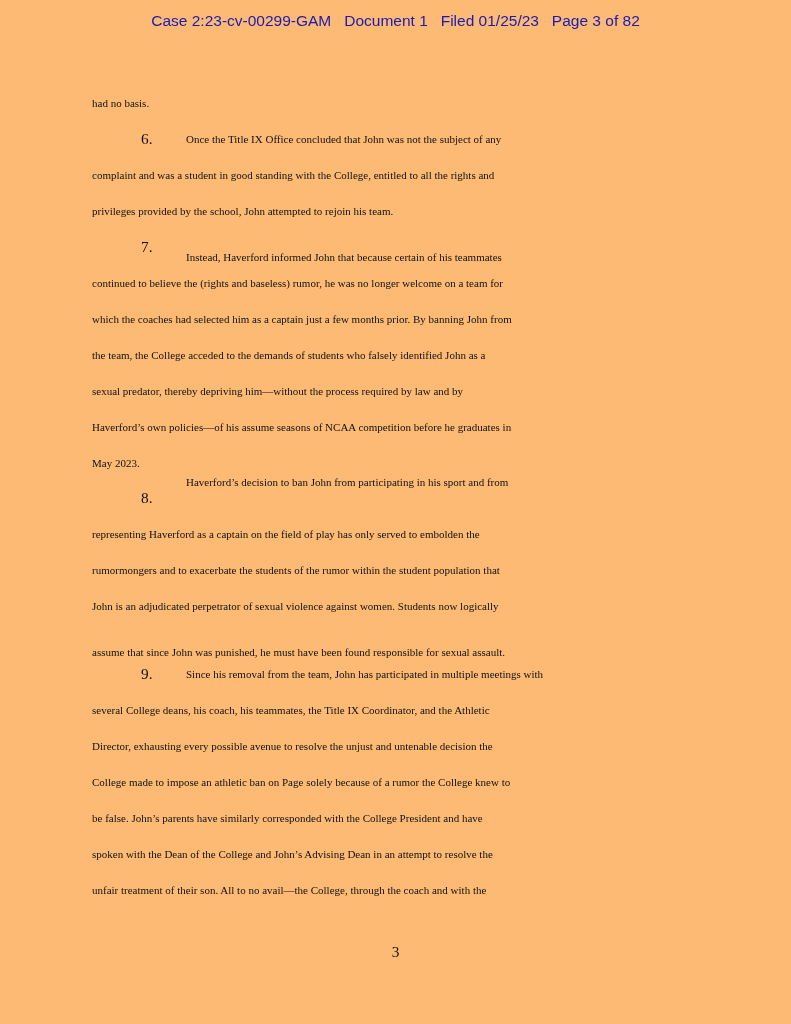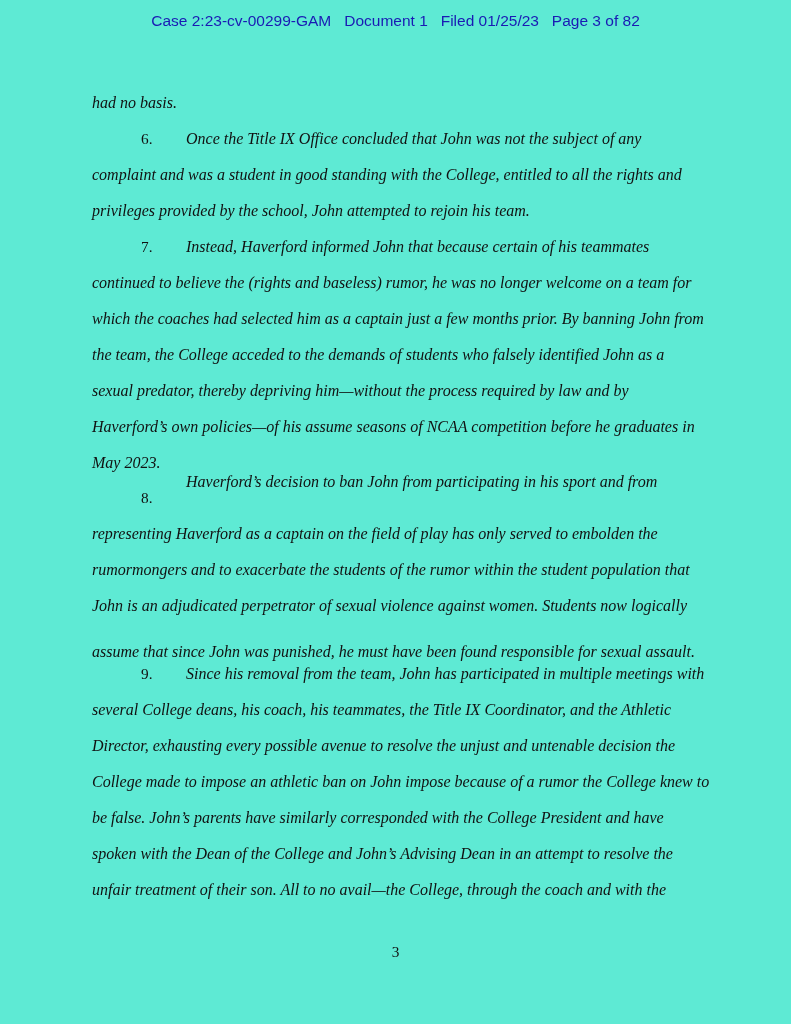--- a/index.html
+++ b/index.html
@@ -11,43 +11,42 @@
       width: 791px;
       height: 1024px;
       position: relative;
       overflow: hidden;
     }
     .page {
       position: absolute;
       left: 0; top: 0;
       width: 791px;
       height: 1024px;
-      background: #5eead4;
+      background: #fdba74;
     }
     .header {
       position: absolute;
       top: 12px;
       left: 0;
       width: 791px;
       text-align: center;
       font-family: "Liberation Sans", sans-serif;
       font-size: 15.5px;
       color: #1a1ab4;
       white-space: pre;
       letter-spacing: 0px;
     }
     .line {
       position: absolute;
       left: 92px;
       font-family: "Liberation Serif", serif;
-      font-size: 16px;
+      font-size: 11px;
       color: #111111;
       white-space: nowrap;
       line-height: 18px;
-      font-style: italic;
     }
     .num {
       position: absolute;
       left: 141px;
       font-family: "Liberation Serif", serif;
       font-size: 15.3px;
       color: #111111;
       line-height: 18px;
     }
     .first-text {
@@ -75,21 +74,21 @@
 
   <div>
     <div class="num" style="top:130px">6.</div>
     <div class="line first-text" style="top:130px">Once the Title IX Office concluded that John was not the subject of any</div>
     <div class="line" style="top:166px">complaint and was a student in good standing with the College, entitled to all the rights and</div>
     <div class="line" style="top:202px">privileges provided by the school, John attempted to rejoin his team.</div>
   </div>
 
   <div>
     <div class="num" style="top:238px">7.</div>
-    <div class="line first-text" style="top:238px">Instead, Haverford informed John that because certain of his teammates</div>
+    <div class="line first-text" style="top:248px">Instead, Haverford informed John that because certain of his teammates</div>
     <div class="line" style="top:274px">continued to believe the (rights and baseless) rumor, he was no longer welcome on a team for</div>
     <div class="line" style="top:310px">which the coaches had selected him as a captain just a few months prior.  By banning John from</div>
     <div class="line" style="top:346px">the team, the College acceded to the demands of students who falsely identified John as a</div>
     <div class="line" style="top:382px">sexual predator, thereby depriving him—without the process required by law and by</div>
     <div class="line" style="top:418px">Haverford’s own policies—of his assume seasons of NCAA competition before he graduates in</div>
     <div class="line" style="top:454px">May 2023.</div>
   </div>
 
   <div>
     <div class="num" style="top:489px">8.</div>
@@ -98,20 +97,20 @@
     <div class="line" style="top:561px">rumormongers and to exacerbate the students of the rumor within the student population that</div>
     <div class="line" style="top:597px">John is an adjudicated perpetrator of sexual violence against women.  Students now logically</div>
     <div class="line" style="top:643px">assume that since John was punished, he must have been found responsible for sexual assault.</div>
   </div>
 
   <div>
     <div class="num" style="top:665px">9.</div>
     <div class="line first-text" style="top:665px">Since his removal from the team, John has participated in multiple meetings with</div>
     <div class="line" style="top:701px">several College deans, his coach, his teammates, the Title IX Coordinator, and the Athletic</div>
     <div class="line" style="top:737px">Director, exhausting every possible avenue to resolve the unjust and untenable decision the</div>
-    <div class="line" style="top:773px">College made to impose an athletic ban on John impose because of a rumor the College knew to</div>
+    <div class="line" style="top:773px">College made to impose an athletic ban on Page solely because of a rumor the College knew to</div>
     <div class="line" style="top:809px">be false.  John’s parents have similarly corresponded with the College President and have</div>
     <div class="line" style="top:845px">spoken with the Dean of the College and John’s Advising Dean in an attempt to resolve the</div>
     <div class="line" style="top:881px">unfair treatment of their son.  All to no avail—the College, through the coach and with the</div>
   </div>
 
   <div class="page-number">3</div>
 </div>
 
 </body></html>

